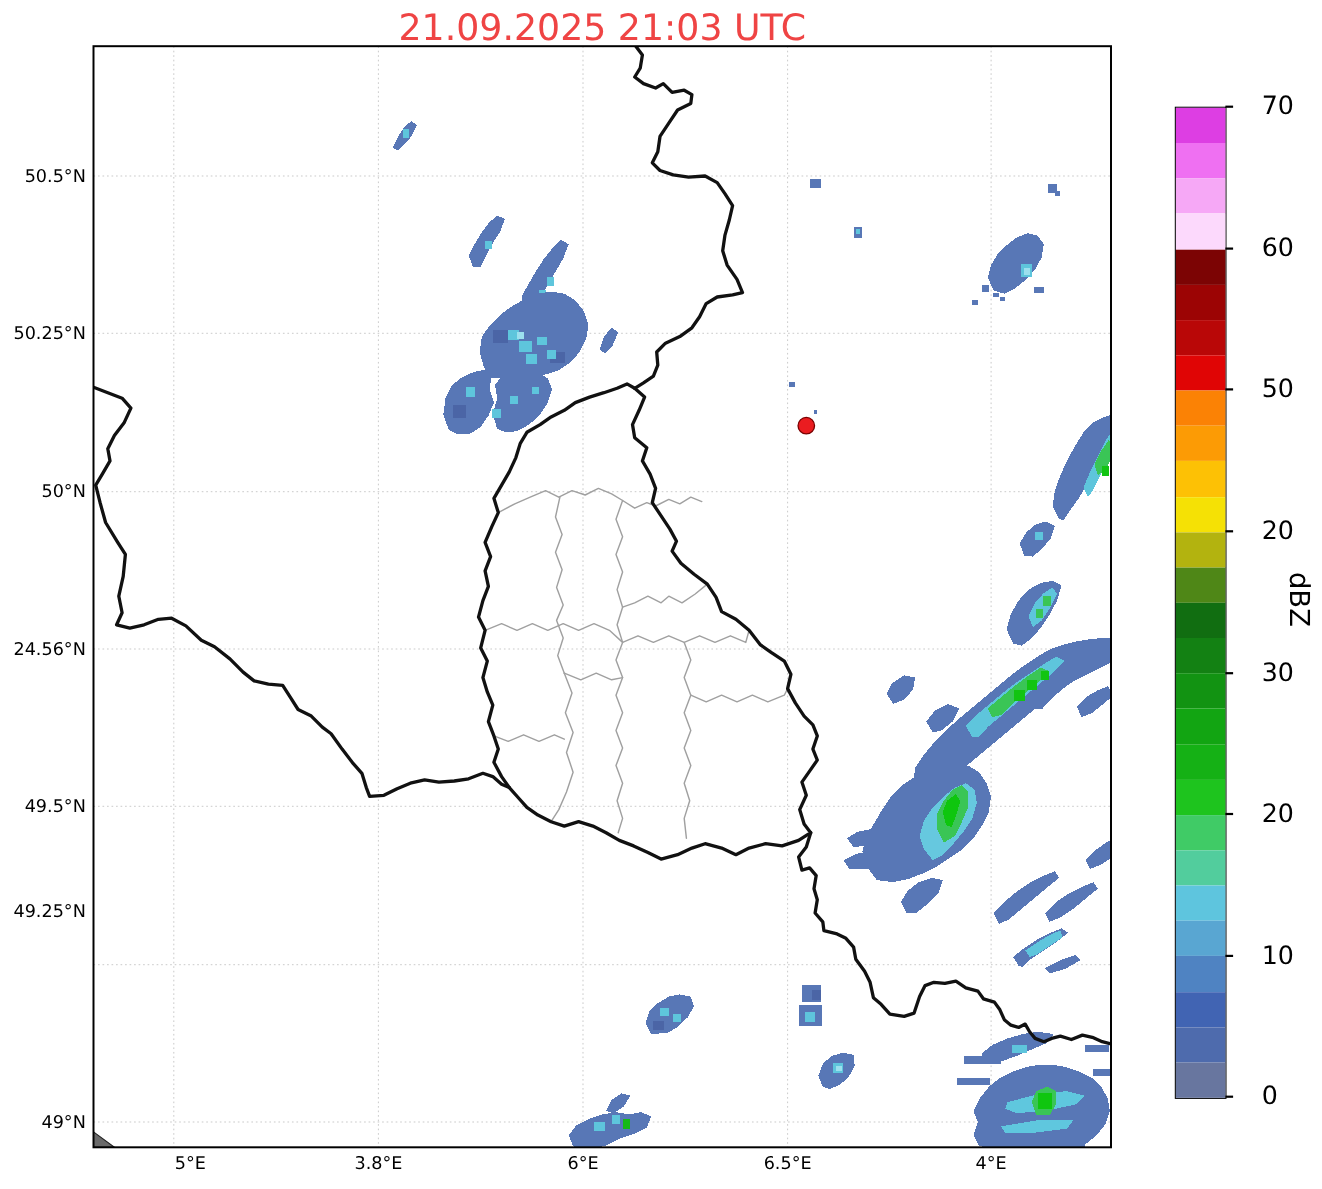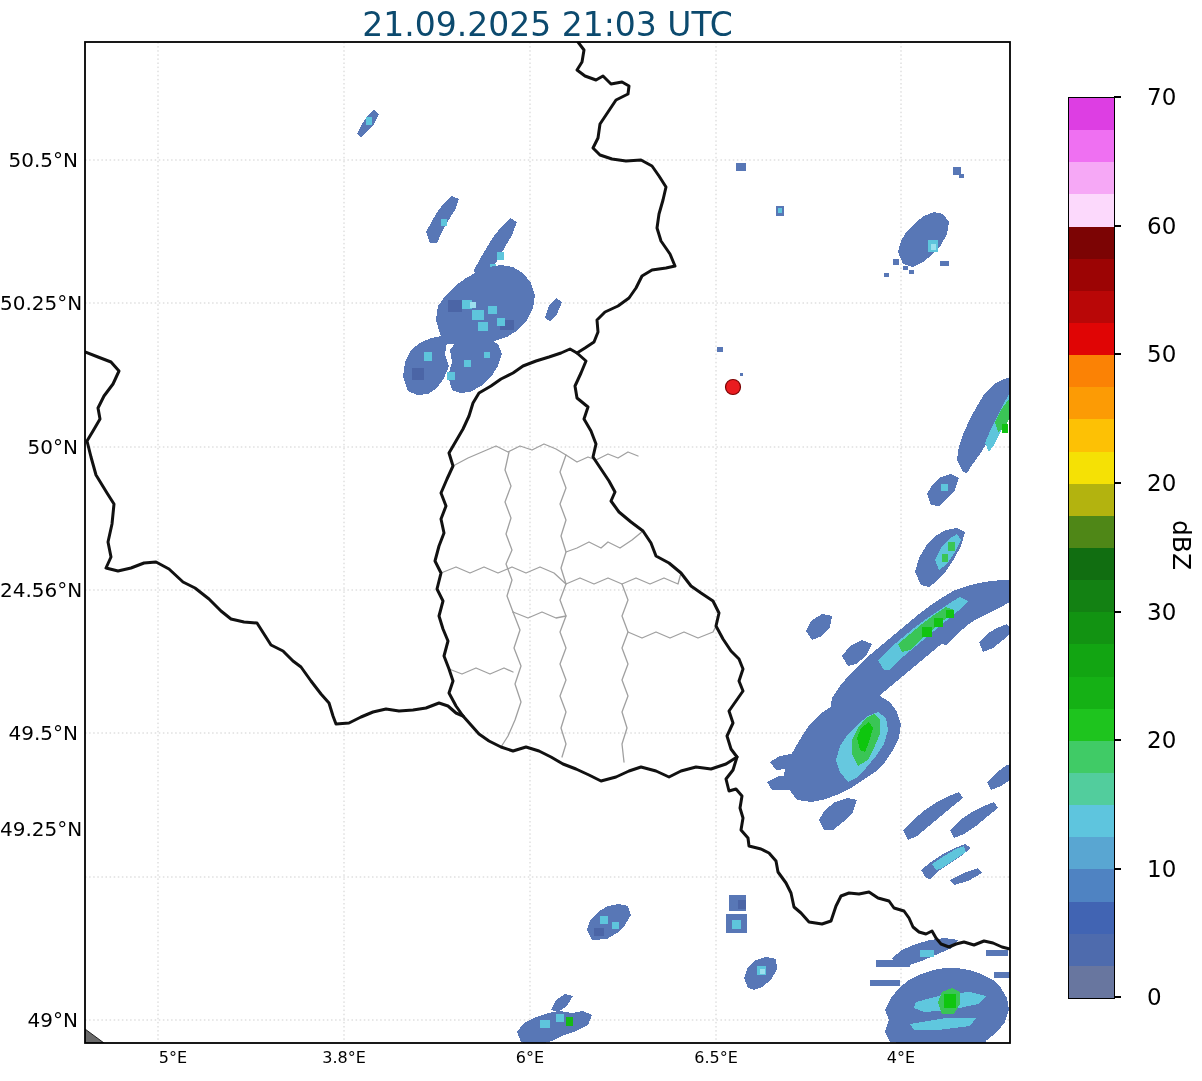--- a/index.html
+++ b/index.html
@@ -1,23 +1,23 @@
 <!DOCTYPE html>
 <html><head>
 <meta charset="utf-8">
 <style>
   html,body{margin:0;padding:0;background:#ffffff;}
   .canvas{position:relative;width:1202px;height:1081px;background:#ffffff;
           font-family:"DejaVu Sans","Liberation Sans",sans-serif;color:#000;overflow:hidden;}
   .title{position:absolute;left:85px;top:6px;width:925px;text-align:center;
-         font-size:33px;line-height:38px;color:#0c4a6e;}
+         font-size:33px;line-height:38px;color:#ef4444;}
   .map-svg{position:absolute;left:0;top:0;}
   .product-box{position:absolute;left:95px;top:55px;background:#ffffff;
                border:1.4px solid #000;padding:2px 8px 4px 8px;font-size:17px;line-height:23px;z-index:5;}
-  .ytick{position:absolute;left:0;width:78px;text-align:right;font-size:20px;height:22px;line-height:22px;}
+  .ytick{position:absolute;left:0;width:78px;text-align:right;font-size:16px;height:22px;line-height:22px;}
   .xtick{position:absolute;top:1047px;width:90px;text-align:center;font-size:16px;height:22px;line-height:22px;}
   .cbar{position:absolute;left:1068px;top:97px;width:45px;height:900px;border:1.3px solid #000;
         display:flex;flex-direction:column;}
   .cb-seg{flex:1 1 0;}
   .cb-tickmark{position:absolute;left:1114px;width:7px;height:2px;background:#000;}
   .cb-ticklabel{position:absolute;left:1124px;width:64px;font-size:23px;height:27px;line-height:27px;text-align:left;margin-left:23px;}
   .cb-label{position:absolute;left:1149px;top:531px;width:64px;height:28px;text-align:center;
             font-size:25px;line-height:28px;transform:rotate(90deg);transform-origin:center center;}
 </style>
 </head>

